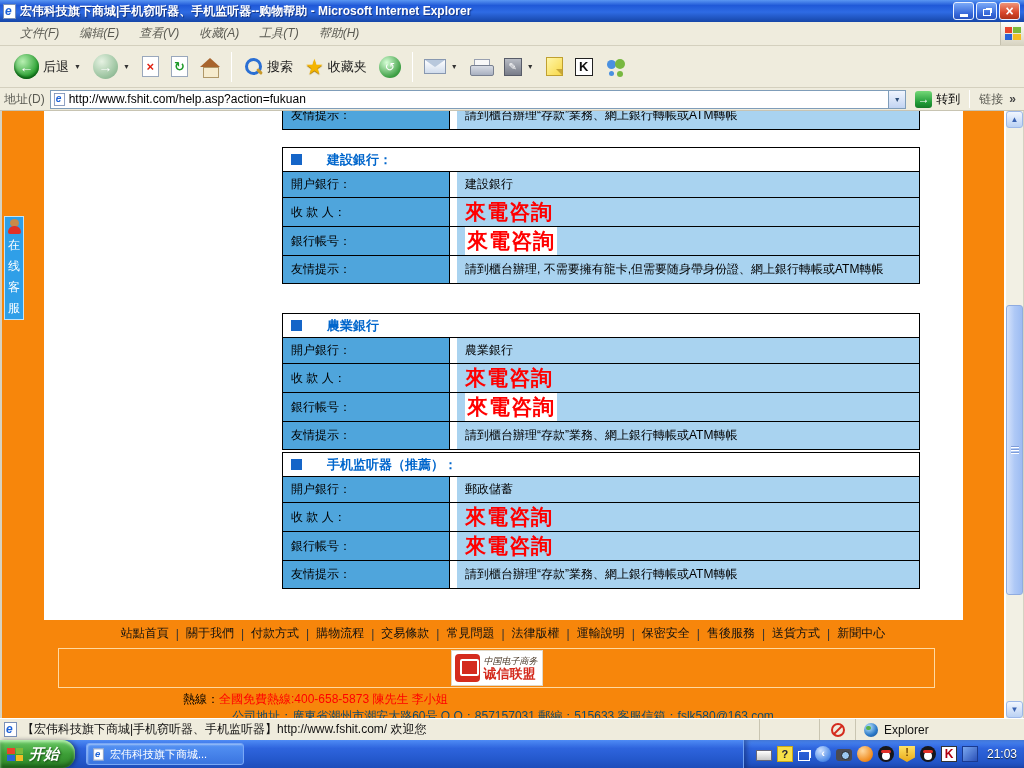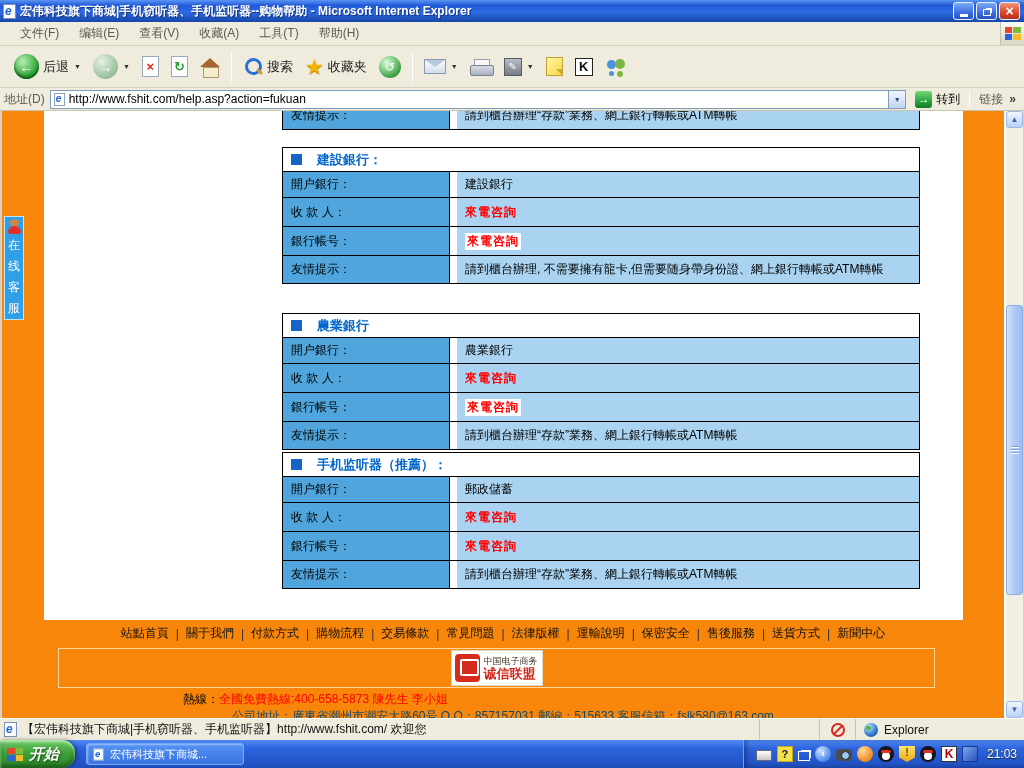--- a/index.html
+++ b/index.html
@@ -18,21 +18,21 @@
   .tb-btn{width:21px;height:18px;border-radius:3px;border:1px solid #E8F0FF;display:flex;align-items:center;justify-content:center;}
   .btn-min,.btn-restore{background:linear-gradient(#7AA9F8,#3566D8 70%,#2A54C0);}
   .btn-close{background:linear-gradient(#F09579,#D8472B 60%,#B03318);}
   .g-min{width:8px;height:3px;background:#fff;margin-top:9px;}
   .g-restore{width:8px;height:7px;border:1px solid #fff;margin-top:2px;box-shadow:2px -2px 0 -1px #fff;}
   .g-close{color:#fff;font-size:14px;font-weight:bold;line-height:16px;}
 
   
   .menubar{position:absolute;left:0;top:22px;width:1024px;height:24px;background:#EFECDD;
     border-bottom:1px solid #D4D0BE;display:flex;align-items:center;padding-left:10px;}
-  .menu-item{padding:3px 10px;color:#5A5A52;cursor:default;}
+  .menu-item{padding:3px 10px;color:#5A5A52;cursor:default;font-style:italic;}
   .menu-logo{margin-left:auto;width:24px;height:23px;background:linear-gradient(#FDFDF8,#D8D4C2);
     border-left:1px solid #C4C0AE;display:flex;align-items:center;justify-content:center;}
   .winflag{width:16px;height:13px;display:grid;grid-template:1fr 1fr / 1fr 1fr;gap:1px;}
   .winflag i{display:block;}
   .wf-r{background:#E8442C;}.wf-g{background:#7CBB3C;}.wf-b{background:#2A64D8;}.wf-y{background:#F4BD24;}
 
   
   .toolbar{position:absolute;left:0;top:46px;width:1024px;height:42px;background:#EFECDD;
     border-bottom:1px solid #D4D0BE;display:flex;align-items:center;padding-left:8px;}
   .tbtn{display:flex;align-items:center;gap:4px;padding:3px 6px;color:#1A1A1A;font-size:13px;}
@@ -89,29 +89,29 @@
   .cs-tab{position:absolute;left:2px;top:105px;width:20px;height:104px;background:#2F9FE8;border:1px solid #BFE3F8;
     display:flex;flex-direction:column;align-items:center;padding-top:2px;}
   .cs-avatar{position:relative;width:15px;height:16px;flex:0 0 auto;}
   .cs-avatar::before{content:"";position:absolute;left:3px;top:0;width:9px;height:8px;border-radius:50%;background:#C8894A;}
   .cs-avatar::after{content:"";position:absolute;left:1px;top:7px;width:13px;height:8px;border-radius:6px 6px 2px 2px;background:#E03028;}
   .cs-char{color:#fff;font-size:12px;line-height:21px;}
 
   
   .partial-table{position:absolute;left:280px;top:-10px;width:638px;border:1px solid #000;background:#fff;}
   .bank-table{position:absolute;left:280px;width:638px;border:1px solid #000;background:#fff;}
-  .t-header{height:24px;display:flex;align-items:center;gap:15px;padding-left:8px;background:#fff;border-bottom:1px solid #000;}
+  .t-header{height:24px;display:flex;align-items:center;gap:25px;padding-left:8px;background:#fff;border-bottom:1px solid #000;}
   .bullet{width:11px;height:11px;background:#1565C8;flex:0 0 auto;}
   .h-text{color:#0066CC;font-size:13px;font-weight:bold;}
   .t-row{display:flex;border-bottom:1px solid #000;gap:7px;}
   .t-row:last-child{border-bottom:none;}
   .t-label{width:167px;flex:0 0 auto;background:#4FA5DC;border-right:1px solid #000;display:flex;align-items:center;padding-left:8px;color:#000;}
   .t-value{flex:1;background:#A9D3F0;display:flex;align-items:center;padding-left:8px;color:#000;}
   .vtext{font-size:12px;}
-  .vtext.red{color:#FF0000;font-size:12px;font-weight:bold;letter-spacing:1px;}
+  .vtext.red{color:#FF0000;font-size:21px;font-weight:bold;letter-spacing:1px;}
   .vtext.hl{background:#FFFFFF;padding:0 2px;}
 
   
   .footer{position:absolute;left:0;top:509px;width:1002px;height:98px;background:#F7860B;overflow:hidden;}
   .f-links{height:27px;display:flex;align-items:center;justify-content:center;color:#111;}
   .f-link{padding:0 7px;cursor:default;white-space:nowrap;}
   .f-sep{color:#333;}
   .badge-box{position:absolute;left:56px;top:28px;width:877px;height:40px;border:1px solid #FFD9A0;display:flex;align-items:center;justify-content:center;}
   .badge{width:92px;height:36px;background:#fff;border:1px solid #E0D8C8;display:flex;align-items:center;gap:4px;padding:2px 3px;}
   .seal{width:25px;height:28px;background:#D42B1E;border-radius:4px;position:relative;flex:0 0 auto;}
@@ -429,21 +429,21 @@
           <span class="f-link">售後服務</span>
           <span class="f-sep">|</span>
           <span class="f-link">送貨方式</span>
           <span class="f-sep">|</span>
           <span class="f-link">新聞中心</span>
         </div>
       <div class="badge-box">
         <div class="badge">
           <span class="seal"></span>
           <span>
-            <span class="badge-t1" style="display:block;">中国电子商务</span>
+            <span class="badge-t1" style="display:block;font-style:italic;">中国电子商务</span>
             <span class="badge-t2" style="display:block;">诚信联盟</span>
           </span>
         </div>
       </div>
       <div class="hotline">
         <span>熱線：</span><span class="red">全國免費熱線:400-658-5873 陳先生 李小姐</span>
       </div>
       <div class="addr-line">公司地址：廣東省潮州市潮安大路60号  Q Q：857157031  郵編：515633  客服信箱：fslk580@163.com</div>
     </div>
 

